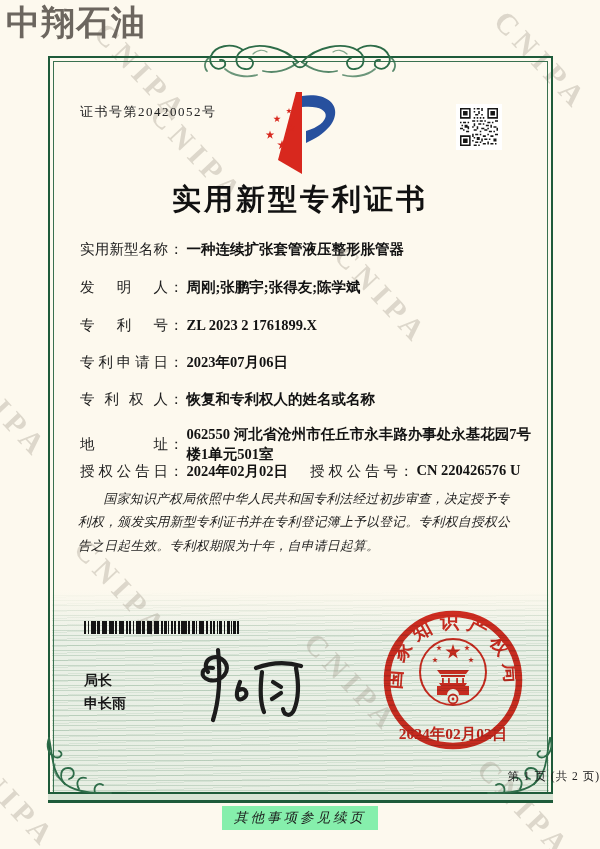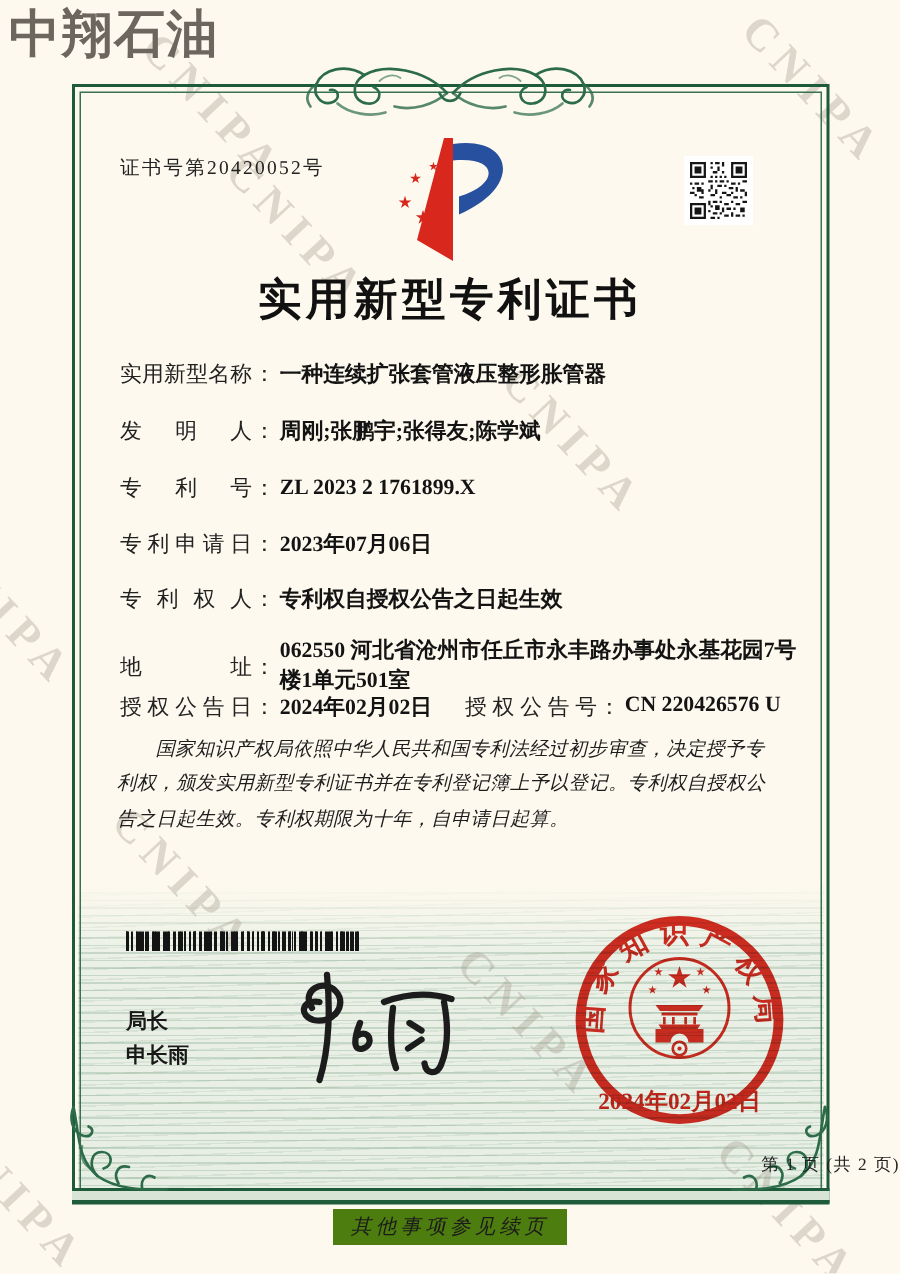--- a/index.html
+++ b/index.html
@@ -68,21 +68,21 @@
   .director-label{top:672px;}
   .director-name{top:695px;}
   .signature{position:absolute;left:180px;top:646px;z-index:5;}
 
   .seal{position:absolute;left:381px;top:608px;width:144px;height:144px;z-index:5;
         mix-blend-mode:multiply;opacity:.96;}
 
   .page-indicator{position:absolute;left:0;top:769px;width:100%;z-index:4;text-align:right;
     font-size:11.5px;letter-spacing:1px;color:#222;}
   .footer-note{position:absolute;left:50%;top:806px;transform:translateX(-50%);z-index:4;
-    background:#4d7c0f;padding:3px 12px;font-style:italic;font-size:13.5px;letter-spacing:3px;color:#1b1b1b;white-space:nowrap;}
+    background:#86efac;padding:3px 12px;font-style:italic;font-size:13.5px;letter-spacing:3px;color:#1b1b1b;white-space:nowrap;}
 </style>
 </head>
 <body>
 
 <div class="page">
 
   <div class="brand-logo">中翔石油</div>
 
   <div class="wm" style="left:112px;top:16px;">CNIPA</div>
   <div class="wm" style="left:512px;top:4px;">CNIPA</div>
@@ -182,21 +182,21 @@
       <span class="fvalue">ZL 2023 2 1761899.X</span>
     </div>
     <div class="frow" style="top:113px">
       <span class="flabel">专利申请日</span>
       <span class="fcolon">：</span>
       <span class="fvalue">2023年07月06日</span>
     </div>
     <div class="frow" style="top:150px">
       <span class="flabel">专利权人</span>
       <span class="fcolon">：</span>
-      <span class="fvalue">专利权自授权公告之日起生效</span>
+      <span class="fvalue">恢复和专利权人的姓名或名称</span>
     </div>
     <div class="frow" style="top:184px">
       <span class="flabel">地址</span>
       <span class="fcolon">：</span>
       <span class="fvalue wrap">062550 河北省沧州市任丘市永丰路办事处永基花园7号楼1单元501室</span>
     </div>
     <div class="frow" style="top:222px">
       <span class="flabel">授权公告日</span>
       <span class="fcolon">：</span>
       <span class="fvalue">2024年02月02日</span>

